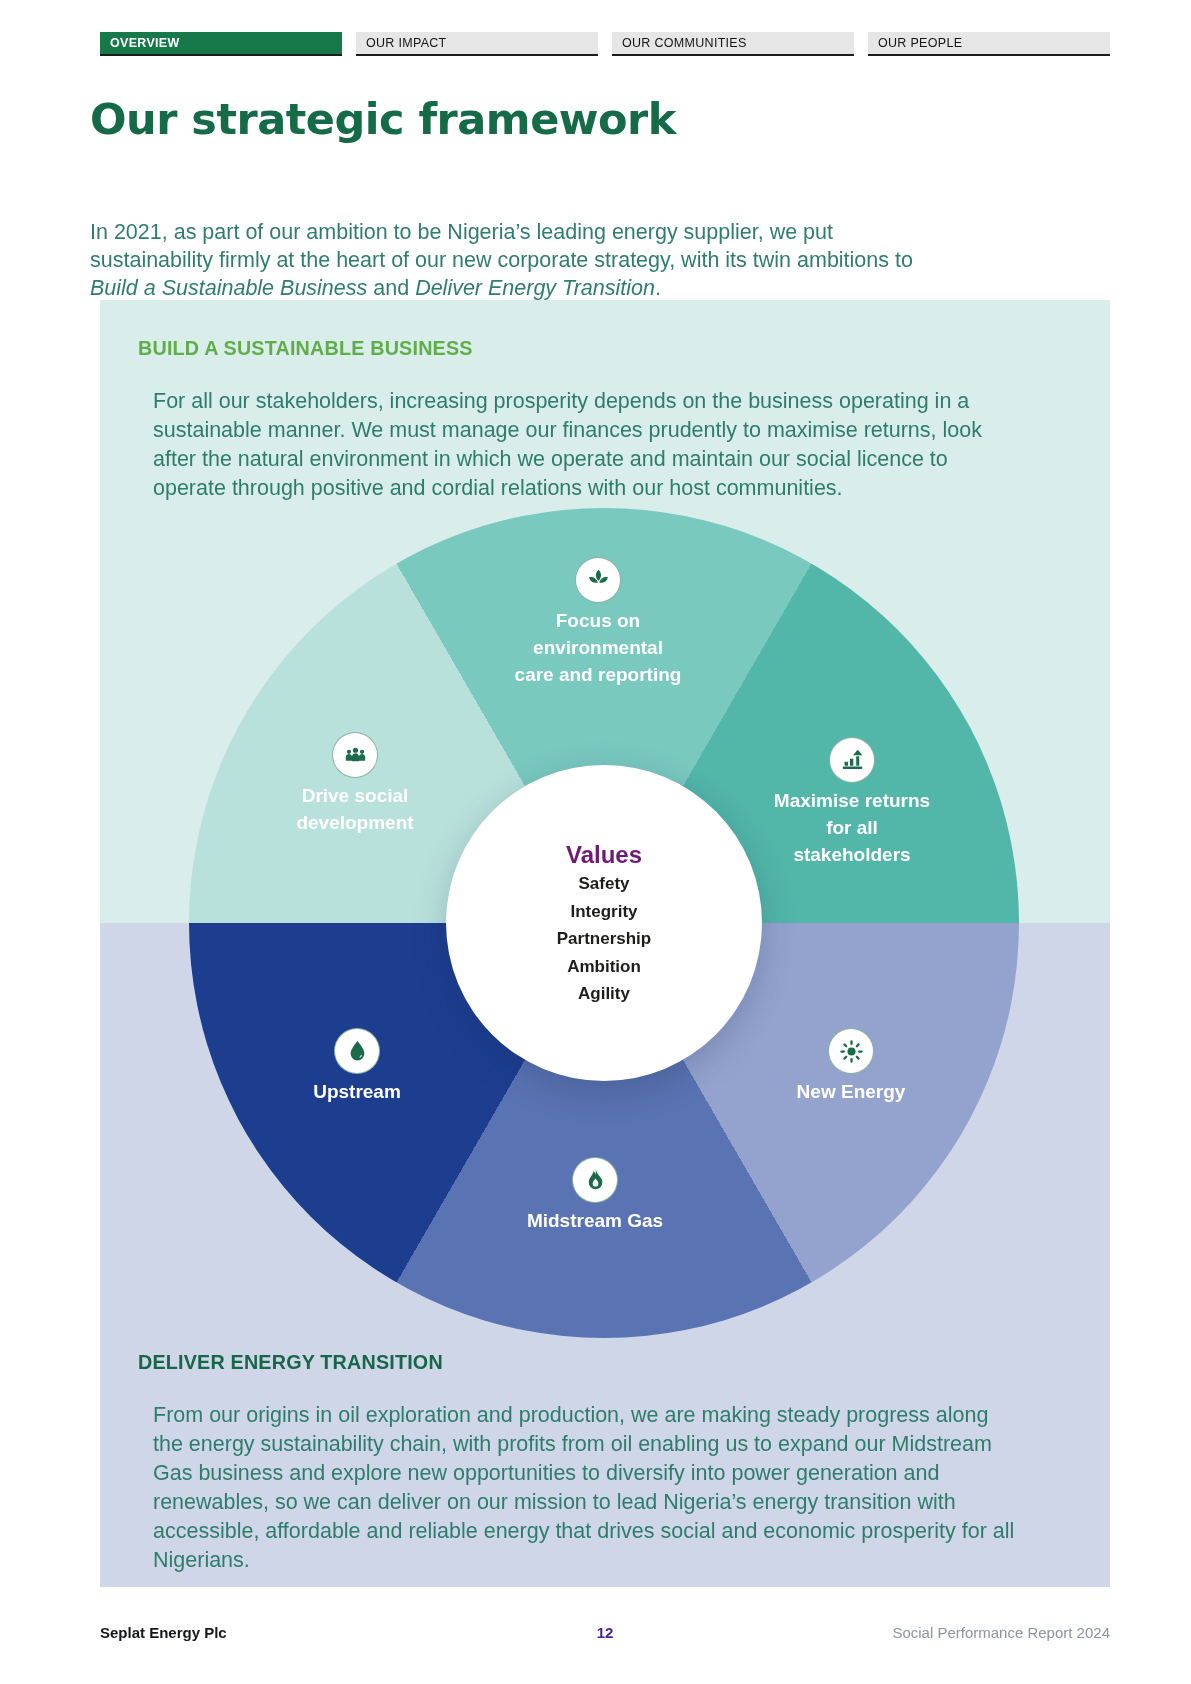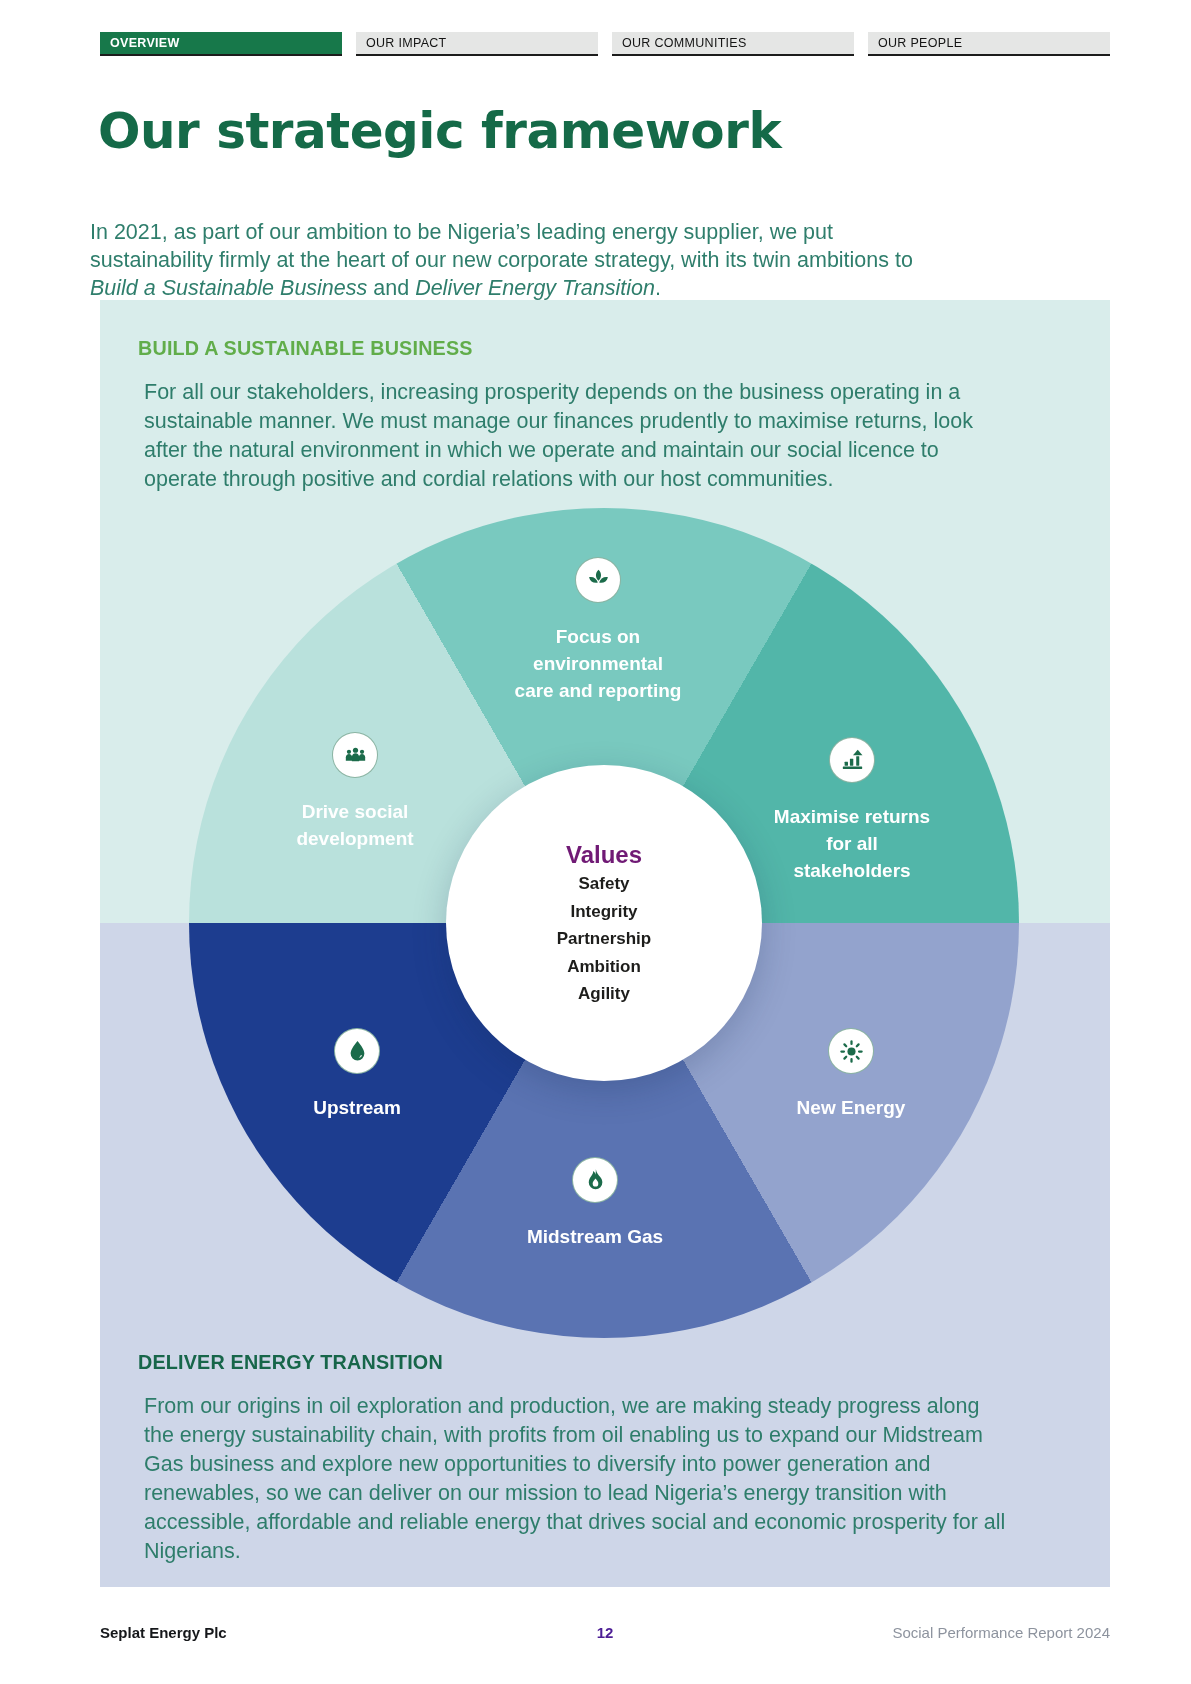--- a/index.html
+++ b/index.html
@@ -7,54 +7,54 @@
         font-family:"Liberation Sans",sans-serif;}
 
   
   .nav{position:absolute;left:100px;top:4px;width:1010px;display:flex;gap:14px;margin-top:28px;}
   .tab{flex:1;height:24px;display:flex;align-items:center;padding-left:10px;box-sizing:border-box;
        background:#e5e6e5;border-bottom:2px solid #1c1c1c;font-size:12.5px;color:#141414;
        letter-spacing:.3px;cursor:pointer;}
   .tab.active{background:#17784a;color:#ffffff;font-weight:bold;}
 
   
-  .title{position:absolute;left:90px;top:94px;margin:8px;font-family:"DejaVu Sans",sans-serif;
-         font-weight:bold;font-size:50px;letter-spacing:-0.5px;color:#156a48;}
+  .title{position:absolute;left:90px;top:94px;margin:0;font-family:"DejaVu Sans",sans-serif;
+         font-weight:bold;font-size:43px;letter-spacing:-0.5px;color:#156a48;}
   .intro{position:absolute;left:90px;top:196px;width:860px;font-size:21.5px;line-height:28px;
          color:#2f7e6c;}
   .intro .it{font-style:italic;}
 
   
   .panel{position:absolute;left:100px;top:300px;width:1010px;height:1287px;
          background:linear-gradient(#d9edeb 0 623px,#ced6e8 623px 100%);}
   .sec-head{position:absolute;left:38px;margin:0;font-family:"Liberation Sans",sans-serif;
             font-weight:bold;font-size:21px;letter-spacing:.2px;transform:scaleX(.94);
             transform-origin:left center;white-space:nowrap;}
   .build-head{top:36px;color:#61ad4a;}
   .deliver-head{top:1050px;color:#17664a;}
-  .sec-body{position:absolute;left:38px;font-size:21.5px;line-height:29px;color:#2e7d6b;margin:6px;}
+  .sec-body{position:absolute;left:38px;font-size:21.5px;line-height:29px;color:#2e7d6b;margin:15px;}
   .build-body{top:72px;width:830px;}
   .deliver-body{top:1086px;width:868px;}
 
   
   .wheel{position:absolute;left:89px;top:208px;width:830px;height:830px;border-radius:50%;}
   .hub{position:absolute;left:257px;top:257px;width:316px;height:316px;border-radius:50%;
        background:#ffffff;box-shadow:0 10px 34px rgba(20,40,80,.22);
        display:flex;flex-direction:column;align-items:center;box-sizing:border-box;padding-top:76px;}
   .hub-title{font-family:"Liberation Sans",sans-serif;font-weight:bold;font-size:24px;
              color:#701a75;margin:0 0 1px 0;}
   .hub-item{font-weight:bold;font-size:17px;line-height:27.5px;color:#1d1d1b;}
 
   .seg{position:absolute;text-align:center;color:#ffffff;font-weight:bold;font-size:19px;
        line-height:27px;}
   .badge{width:46px;height:46px;border-radius:50%;background:#ffffff;margin:0 auto;
          border:1.5px solid rgba(23,105,72,.5);box-sizing:border-box;
          display:flex;align-items:center;justify-content:center;}
   .badge svg{width:27px;height:27px;display:block;}
-  .seg .lbl{display:block;margin-top:20px;}
+  .seg .lbl{display:block;margin-top:4px;}
   .seg-focus    {left:324px;top:49px; width:170px;}
   .seg-maximise {left:583px;top:229px;width:160px;}
   .seg-drive    {left:91px; top:224px;width:150px;}
   .seg-upstream {left:68px; top:520px;width:200px;}
   .seg-newenergy{left:552px;top:520px;width:220px;}
   .seg-midstream{left:276px;top:649px;width:260px;}
 
   
   .footer{position:absolute;left:100px;top:1624px;width:1010px;display:flex;align-items:center;}
   .f-left{font-weight:bold;font-size:15px;color:#15171a;}

